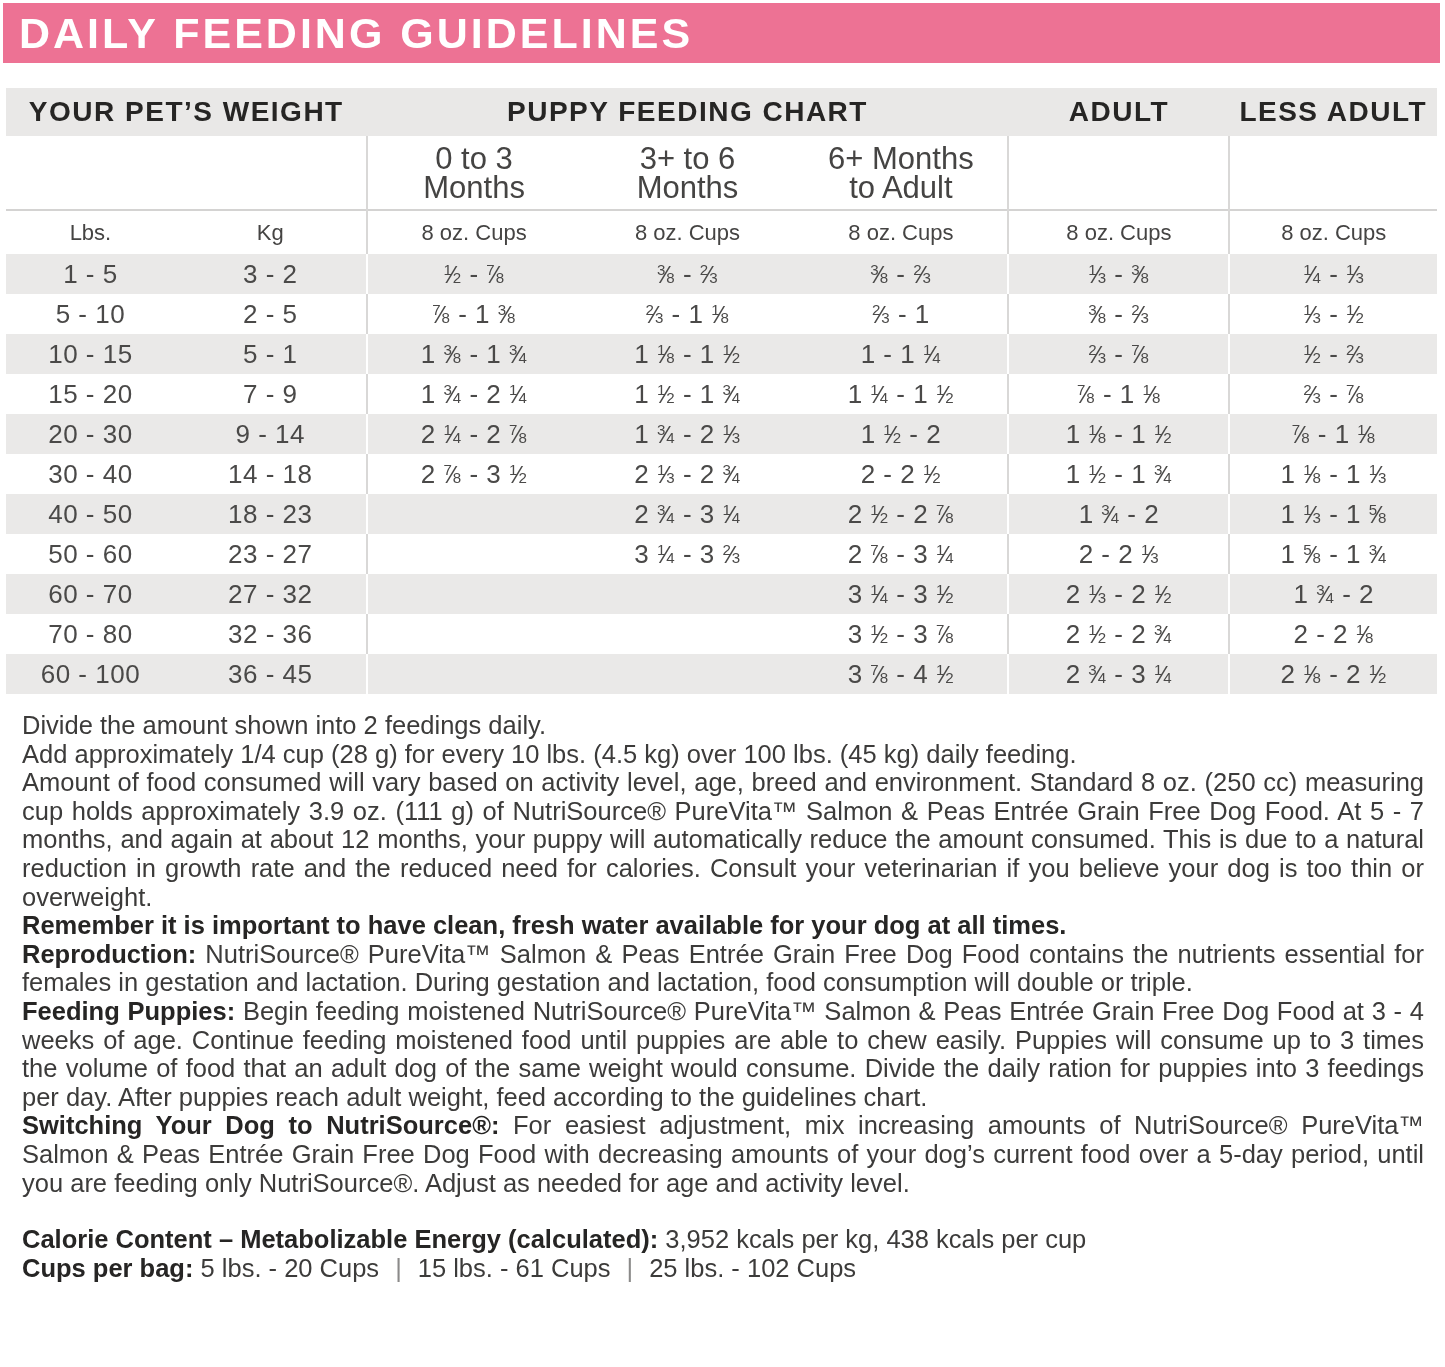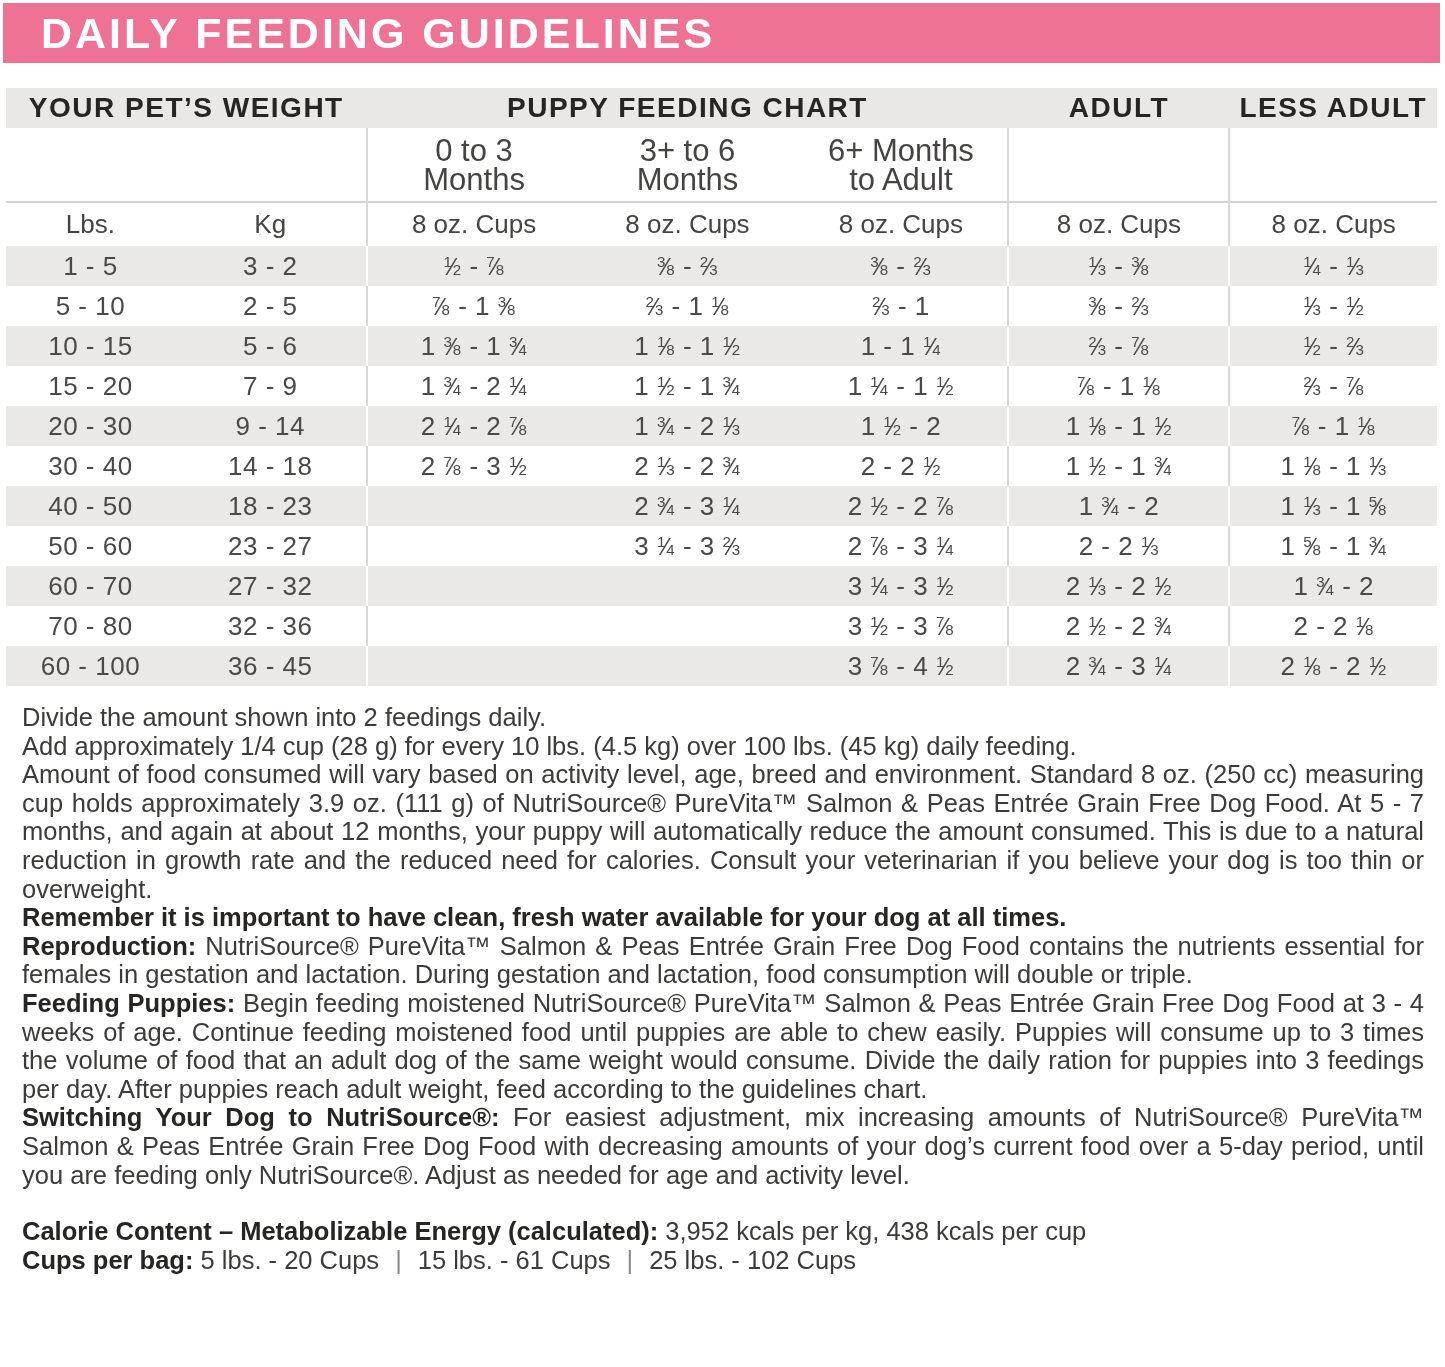--- a/index.html
+++ b/index.html
@@ -12,32 +12,32 @@
     background:#FFFFFF;font-family:"Liberation Sans","DejaVu Sans",sans-serif;
     color:var(--body);
   }
   
   .banner{
     margin:3px 5px 0 3px;height:60px;background:var(--pink);
     display:flex;align-items:center;
   }
   .banner-title{
     color:#FFFFFF;font-size:43px;font-weight:bold;letter-spacing:3px;
-    padding-left:38px;white-space:nowrap;
+    padding-left:16px;white-space:nowrap;
   }
   
   .table-wrap{margin:25px 8px 0 6px;}
   table{width:100%;border-collapse:collapse;table-layout:fixed;}
   td,th{padding:0;text-align:center;vertical-align:middle;}
   .t-group th{
-    background:var(--band);height:40px;font-size:28px;font-weight:bold;
+    background:var(--band);height:48px;font-size:28px;font-weight:bold;
     color:var(--ink);letter-spacing:1.5px;white-space:nowrap;
   }
   .t-ages td{height:73px;font-size:31px;line-height:29px;color:#454443;white-space:pre-line;}
-  .t-units td{height:43px;font-size:26px;color:#454443;border-top:2px solid var(--line2);white-space:nowrap;}
+  .t-units td{height:43px;font-size:22px;color:#454443;border-top:2px solid var(--line2);white-space:nowrap;}
   tbody td{height:40px;font-size:26px;color:var(--data);letter-spacing:.5px;white-space:nowrap;}
   thead td.dv{border-left:2px solid var(--divider);}
   tbody tr:nth-child(odd){background:var(--row);}
   tbody tr:nth-child(odd) td.dv{border-left:2px solid #FFFFFF;}
   tbody tr:nth-child(even) td.dv{border-left:2px solid var(--divider);}
   
   .fr{white-space:nowrap;}
   .fr .nu{font-size:.58em;vertical-align:.5em;}
   .fr .sl{font-size:.92em;margin:0 -2px;}
   .fr .de{font-size:.58em;vertical-align:0;}
@@ -112,21 +112,21 @@
           <td>5 - 10</td>
           <td>2 - 5</td>
           <td class="dv"><span class="fr"><span class="nu">7</span><span class="sl">⁄</span><span class="de">8</span></span> - 1 <span class="fr"><span class="nu">3</span><span class="sl">⁄</span><span class="de">8</span></span></td>
           <td><span class="fr"><span class="nu">2</span><span class="sl">⁄</span><span class="de">3</span></span> - 1 <span class="fr"><span class="nu">1</span><span class="sl">⁄</span><span class="de">8</span></span></td>
           <td><span class="fr"><span class="nu">2</span><span class="sl">⁄</span><span class="de">3</span></span> - 1</td>
           <td class="dv"><span class="fr"><span class="nu">3</span><span class="sl">⁄</span><span class="de">8</span></span> - <span class="fr"><span class="nu">2</span><span class="sl">⁄</span><span class="de">3</span></span></td>
           <td class="dv"><span class="fr"><span class="nu">1</span><span class="sl">⁄</span><span class="de">3</span></span> - <span class="fr"><span class="nu">1</span><span class="sl">⁄</span><span class="de">2</span></span></td>
         </tr>
         <tr>
           <td>10 - 15</td>
-          <td>5 - 6</td>
+          <td>5 - 1</td>
           <td class="dv">1 <span class="fr"><span class="nu">3</span><span class="sl">⁄</span><span class="de">8</span></span> - 1 <span class="fr"><span class="nu">3</span><span class="sl">⁄</span><span class="de">4</span></span></td>
           <td>1 <span class="fr"><span class="nu">1</span><span class="sl">⁄</span><span class="de">8</span></span> - 1 <span class="fr"><span class="nu">1</span><span class="sl">⁄</span><span class="de">2</span></span></td>
           <td>1 - 1 <span class="fr"><span class="nu">1</span><span class="sl">⁄</span><span class="de">4</span></span></td>
           <td class="dv"><span class="fr"><span class="nu">2</span><span class="sl">⁄</span><span class="de">3</span></span> - <span class="fr"><span class="nu">7</span><span class="sl">⁄</span><span class="de">8</span></span></td>
           <td class="dv"><span class="fr"><span class="nu">1</span><span class="sl">⁄</span><span class="de">2</span></span> - <span class="fr"><span class="nu">2</span><span class="sl">⁄</span><span class="de">3</span></span></td>
         </tr>
         <tr>
           <td>15 - 20</td>
           <td>7 - 9</td>
           <td class="dv">1 <span class="fr"><span class="nu">3</span><span class="sl">⁄</span><span class="de">4</span></span> - 2 <span class="fr"><span class="nu">1</span><span class="sl">⁄</span><span class="de">4</span></span></td>

